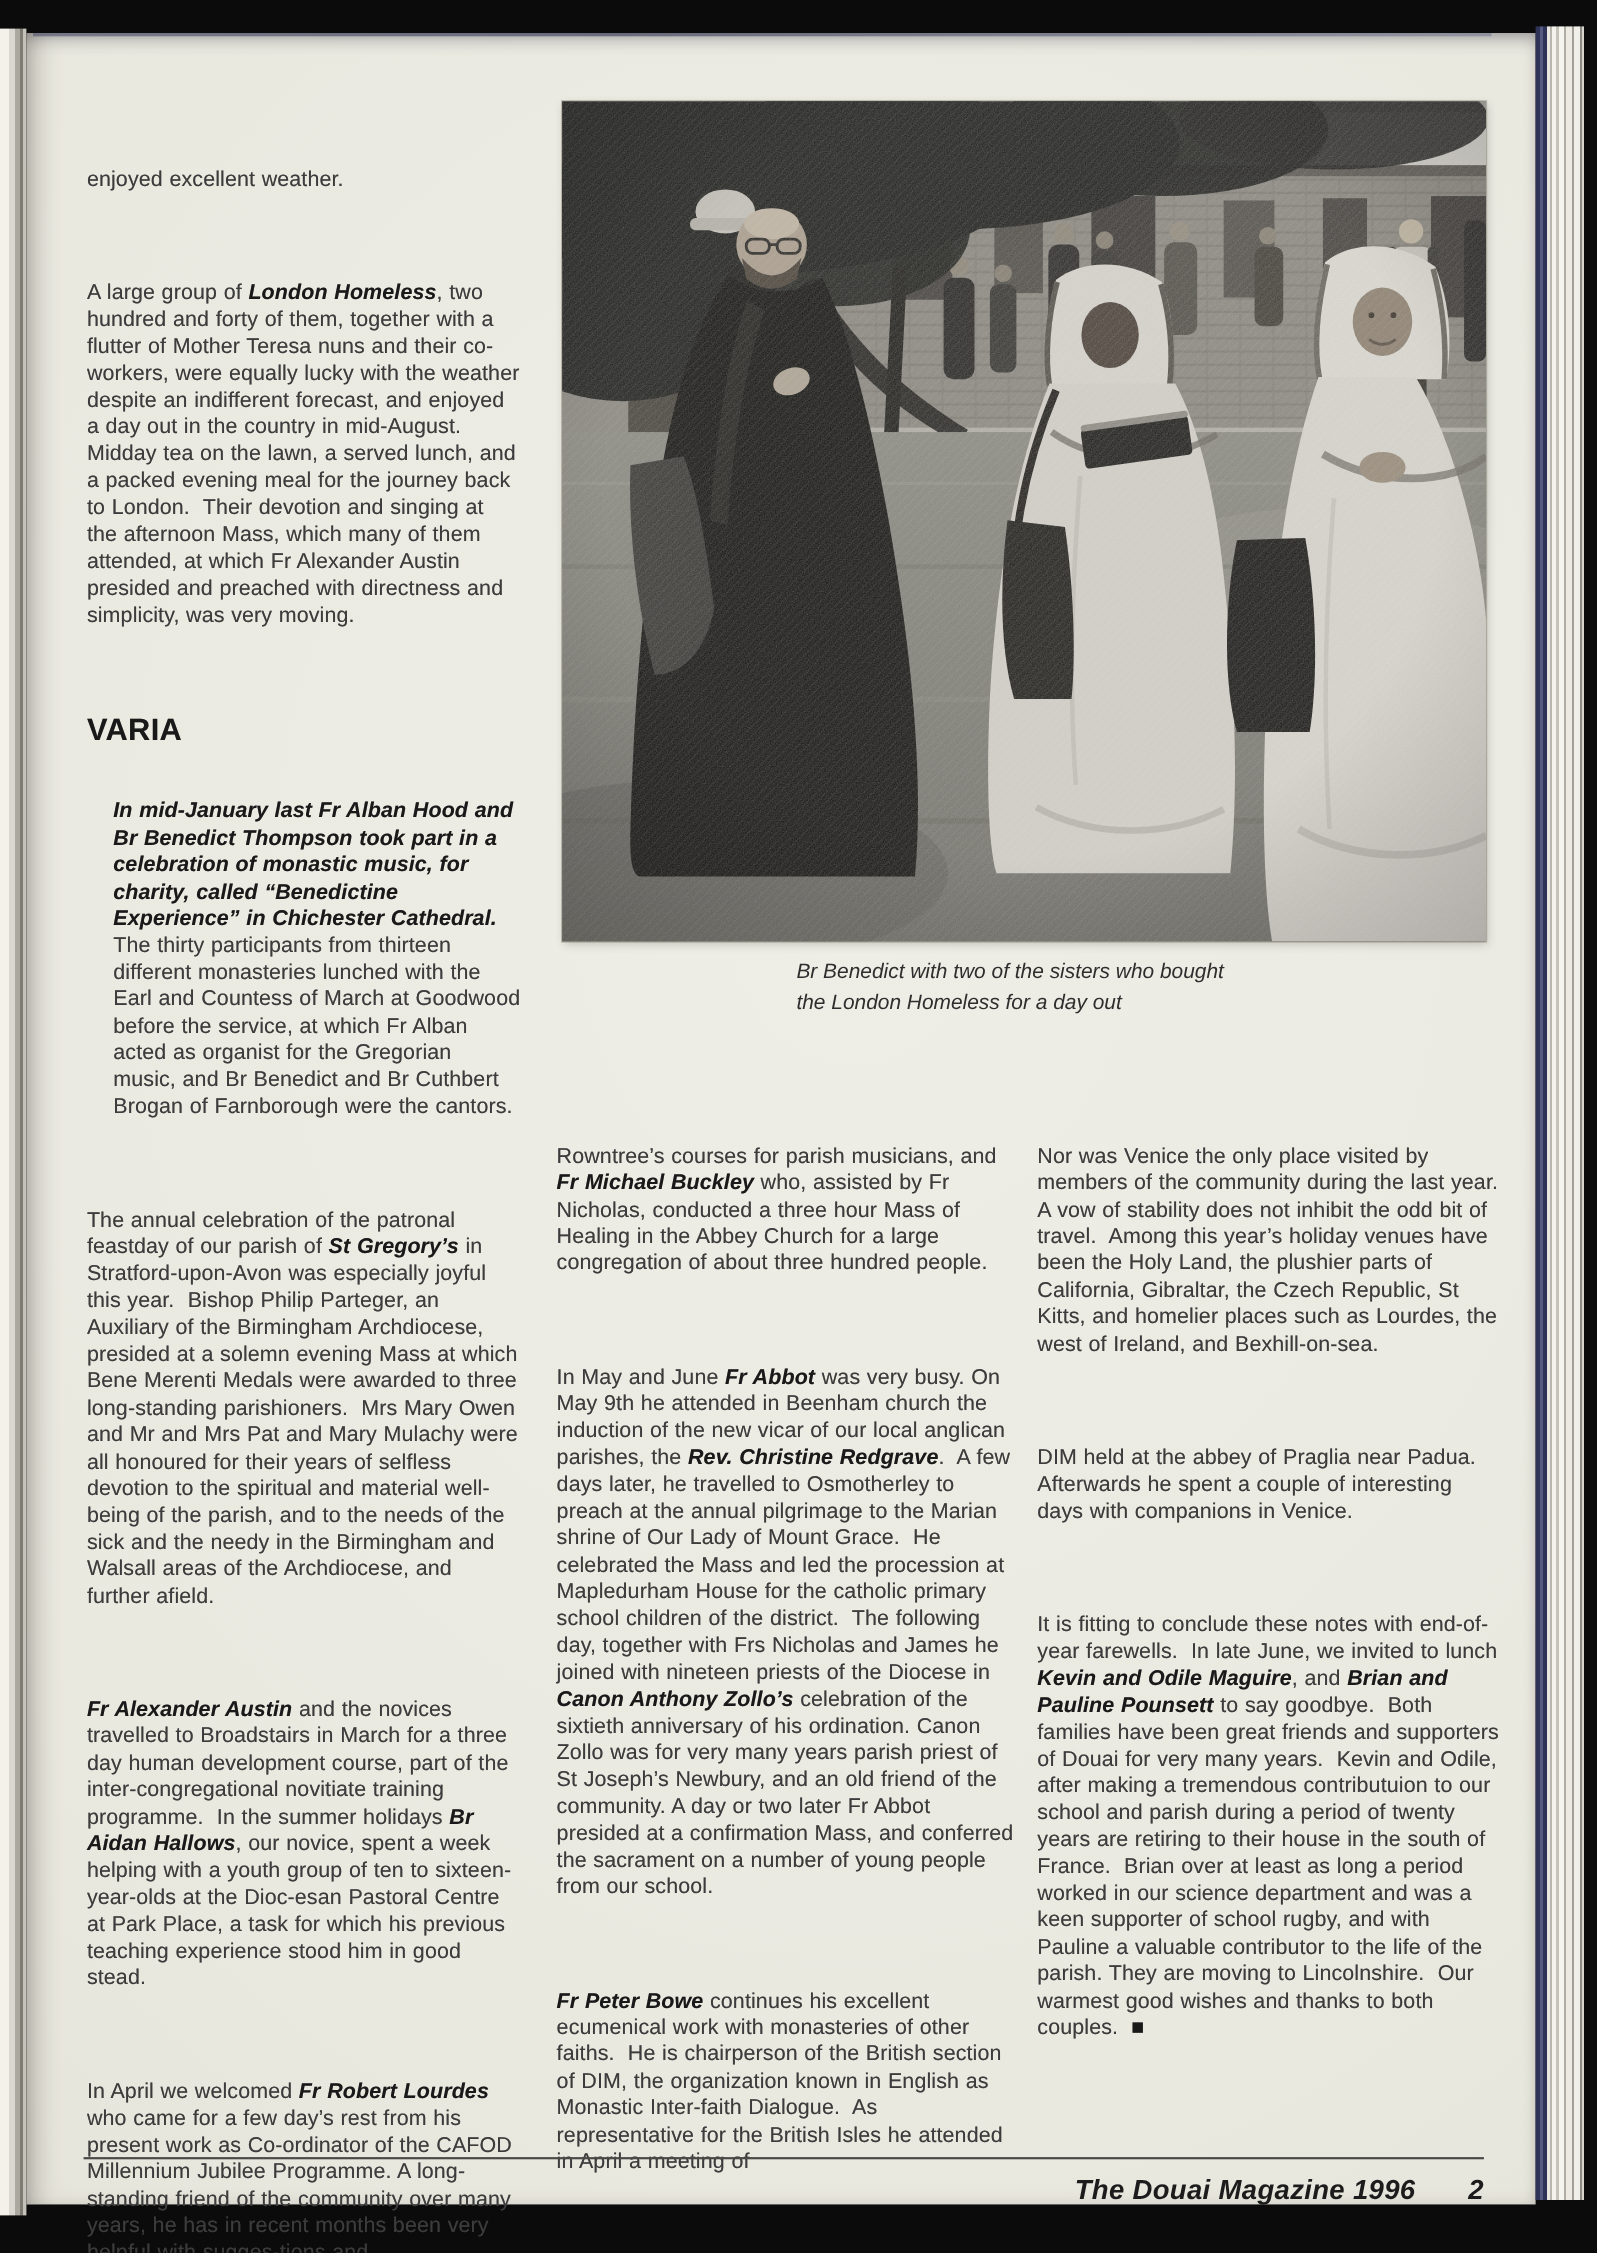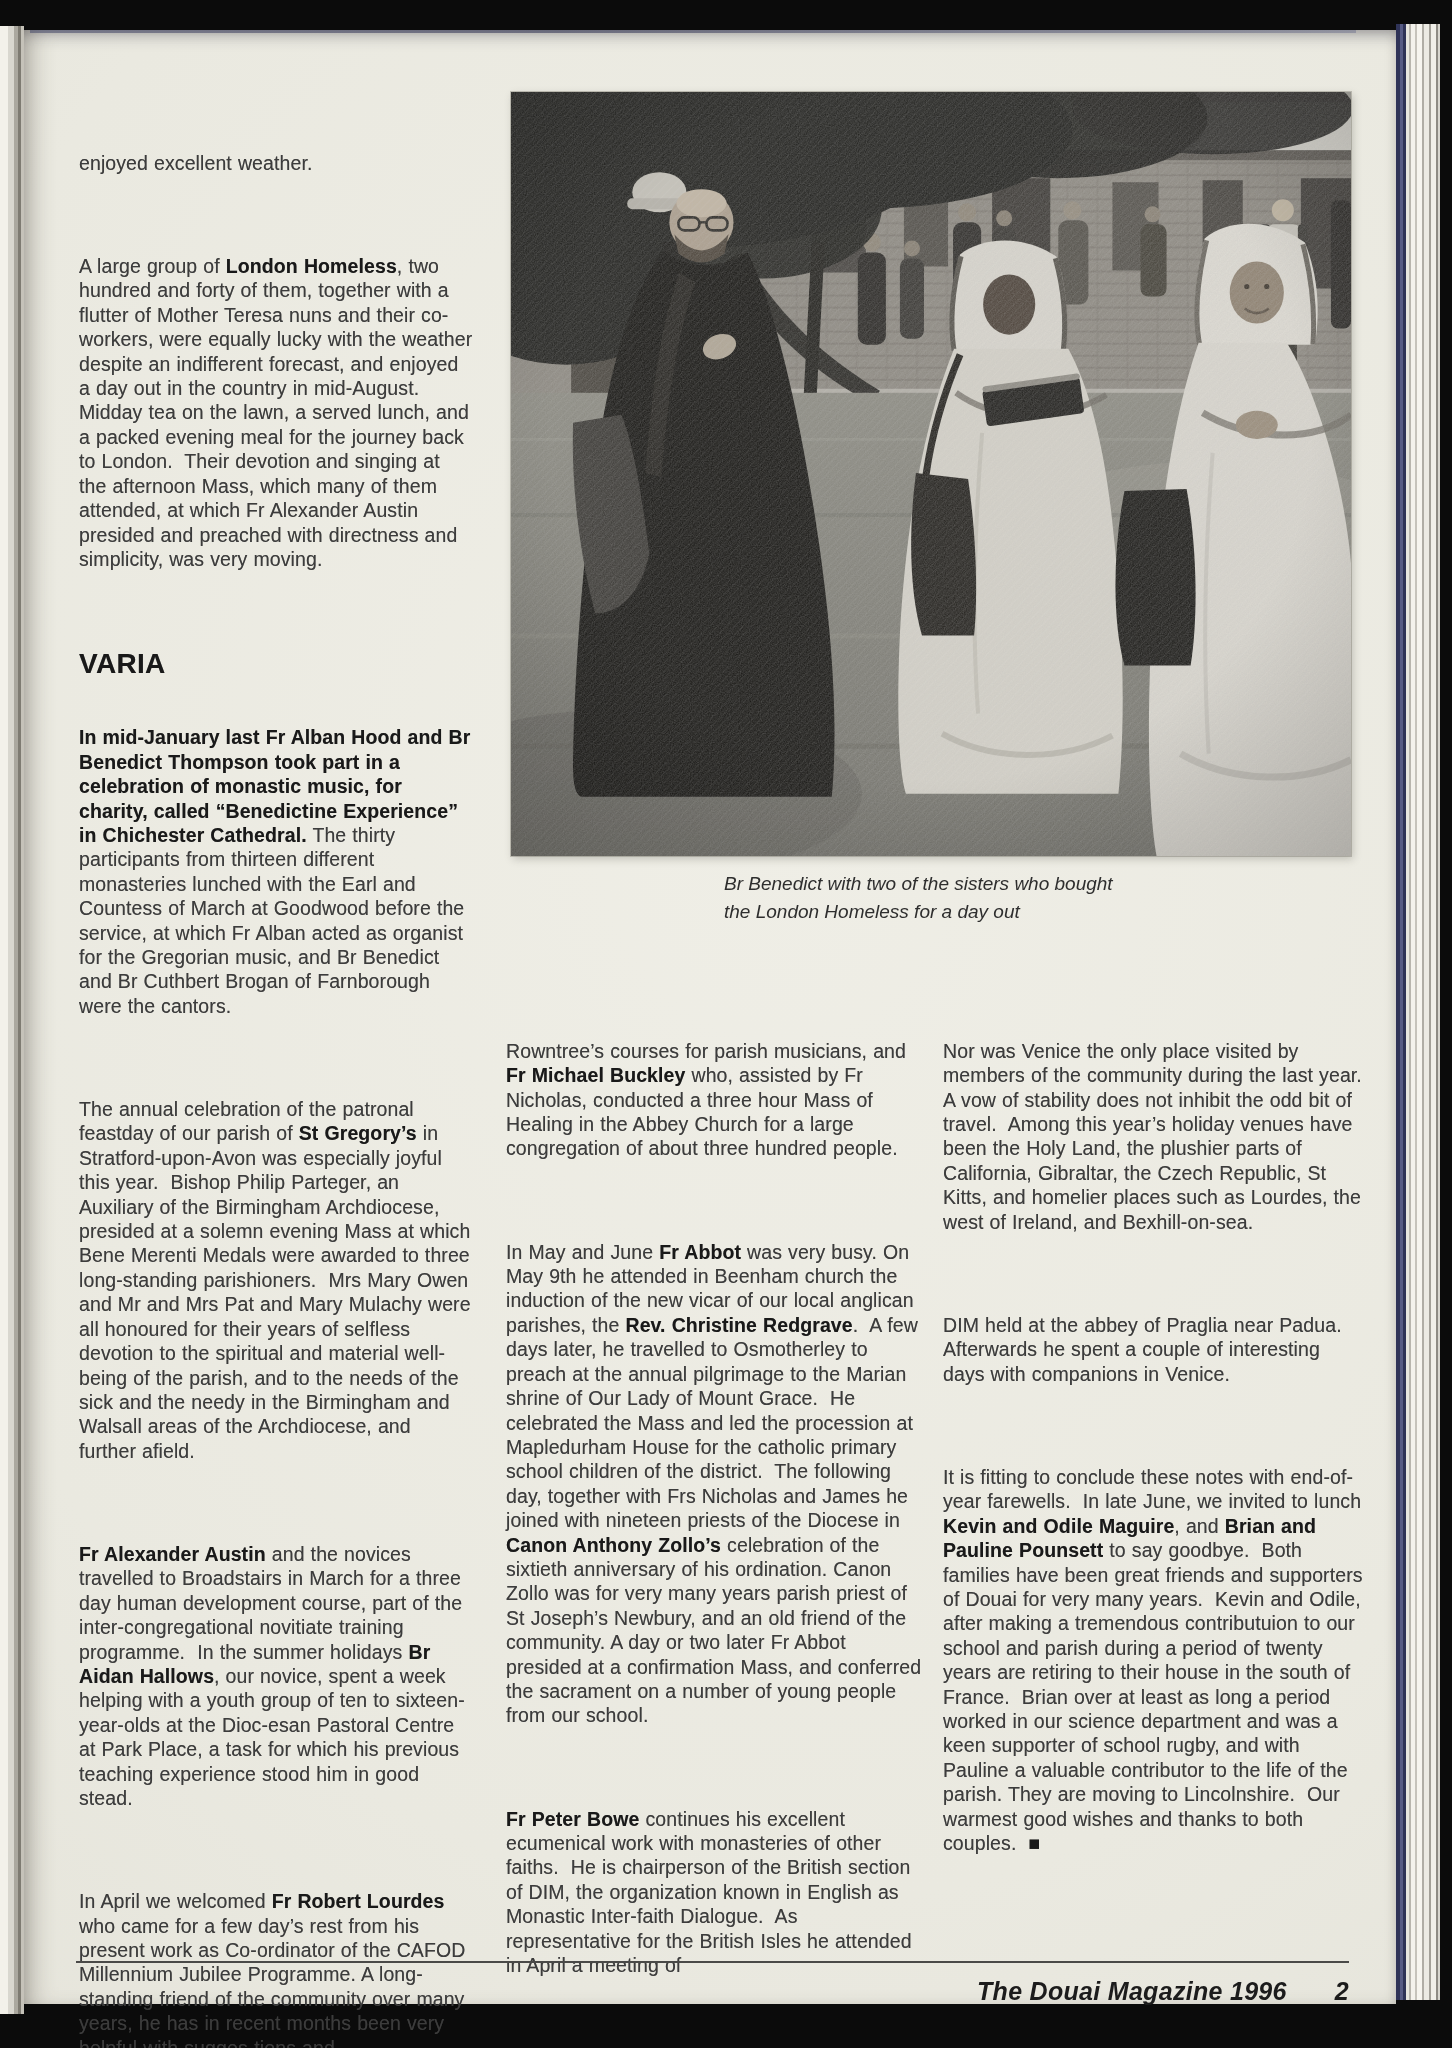--- a/index.html
+++ b/index.html
@@ -37,22 +37,22 @@
       #8e8b84 40px 42px,#d8d6cf 42px 44px);
   }
   
   .col{
     position:absolute;font-size:19.5px;line-height:24.4px;color:#3c3c3c;
     letter-spacing:.1px;word-spacing:.5px;white-space:pre-wrap;
     text-shadow:0 0 .4px rgba(70,70,70,.55);
   }
   .col p{margin:30px 0 0;}
   .col p:first-child{margin-top:16px;}
-  .col p.mt0{margin-top:0;}
-  .col .b{color:#191919;font-weight:700;}
+  .col p.mt0{margin-top:0;margin-left:24px;}
+  .col .b{color:#191919;font-weight:700;font-style:italic;}
   .col h3{font-size:28px;line-height:24.4px;margin:32px 0 0;color:#191919;letter-spacing:.3px;}
   .col-left{left:55px;top:56px;width:394px;}
   .col-mid{left:482px;top:944px;width:420px;}
   .col-right{left:919px;top:944px;width:421px;}
   
   .photo{
     position:absolute;left:487px;top:62px;width:840px;height:764px;
     overflow:hidden;background:#7d7c75;
     box-shadow:0 0 0 1px rgba(110,105,95,.35), 2px 3px 8px rgba(60,58,50,.25);
   }

